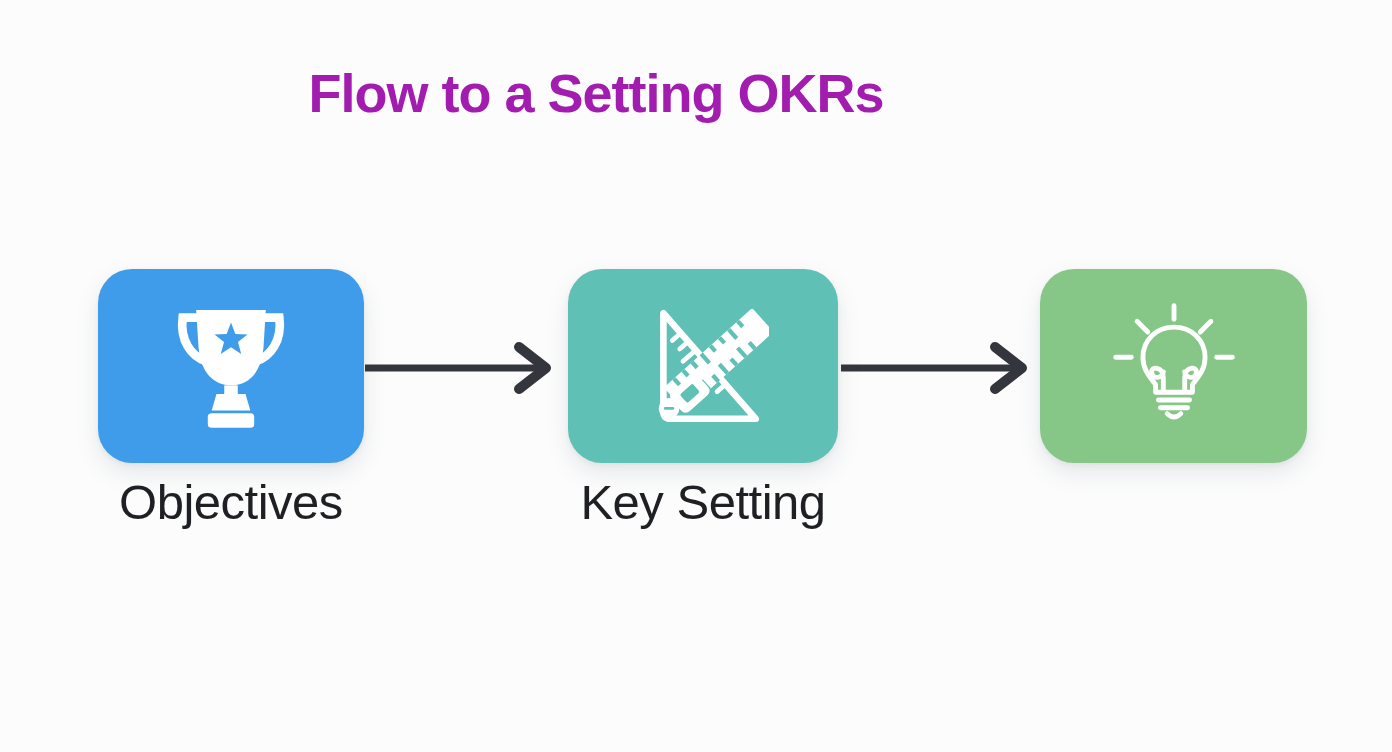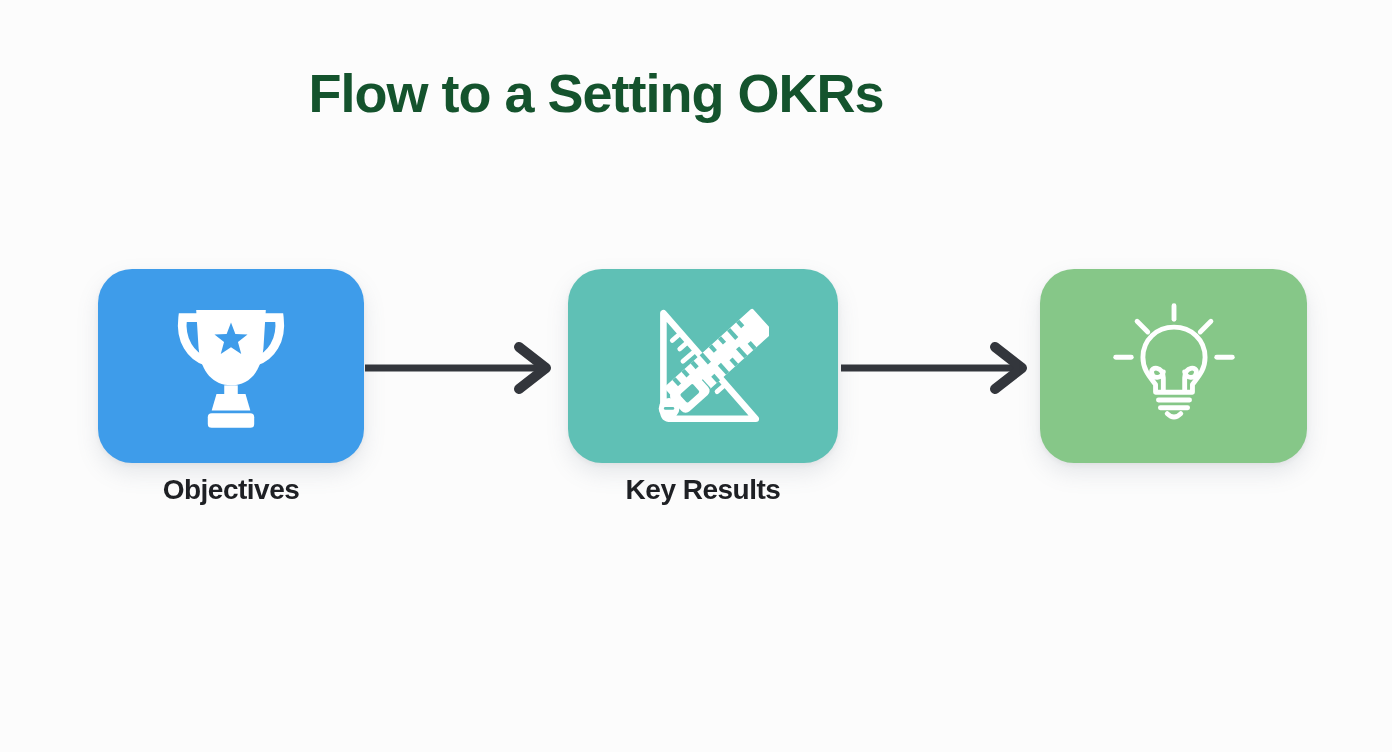--- a/index.html
+++ b/index.html
@@ -18,41 +18,41 @@
   }
   .diagram-title {
     position: absolute;
     top: 62px;
     left: 0;
     width: 1192px;
     text-align: center;
     font-size: 54px;
     font-weight: bold;
     letter-spacing: -1px;
-    color: #14532d;
+    color: #a21caf;
   }
   .step-card {
     position: absolute;
     top: 269px;
     height: 194px;
     border-radius: 34px;
     display: flex;
     align-items: center;
     justify-content: center;
     box-shadow: 0 10px 22px rgba(110,125,145,0.16), 0 2px 5px rgba(0,0,0,0.05);
   }
   .card-objectives  { left: 98px;   width: 266px; background: #3E9CEA; }
   .card-keyresults  { left: 568px;  width: 270px; background: #5FC0B5; }
   .card-initiatives { left: 1040px; width: 267px; background: #86C788; }
   .step-label {
     position: absolute;
     top: 474px;
     text-align: center;
-    font-size: 28px;
-    font-weight: bold;
+    font-size: 49px;
+    font-weight: normal;
     letter-spacing: -0.5px;
     color: #1E2024;
   }
   .label-objectives  { left: 98px;   width: 266px; }
   .label-keyresults  { left: 568px;  width: 270px; }
   .label-initiatives { left: 1040px; width: 267px; }
   .flow-arrow {
     position: absolute;
     top: 340px;
     width: 192px;
@@ -153,15 +153,15 @@
         <line x1="70" y1="8" x2="70" y2="22"></line>
         <line x1="32" y1="24" x2="43" y2="35"></line>
         <line x1="108" y1="24" x2="97" y2="35"></line>
         <line x1="10" y1="61" x2="26" y2="61"></line>
         <line x1="114" y1="61" x2="130" y2="61"></line>
       </g>
     </svg>
   </div>
 
   <div class="step-label label-objectives">Objectives</div>
-  <div class="step-label label-keyresults">Key Results</div>
+  <div class="step-label label-keyresults">Key Setting</div>
 
 </div>
 
 </body></html>

